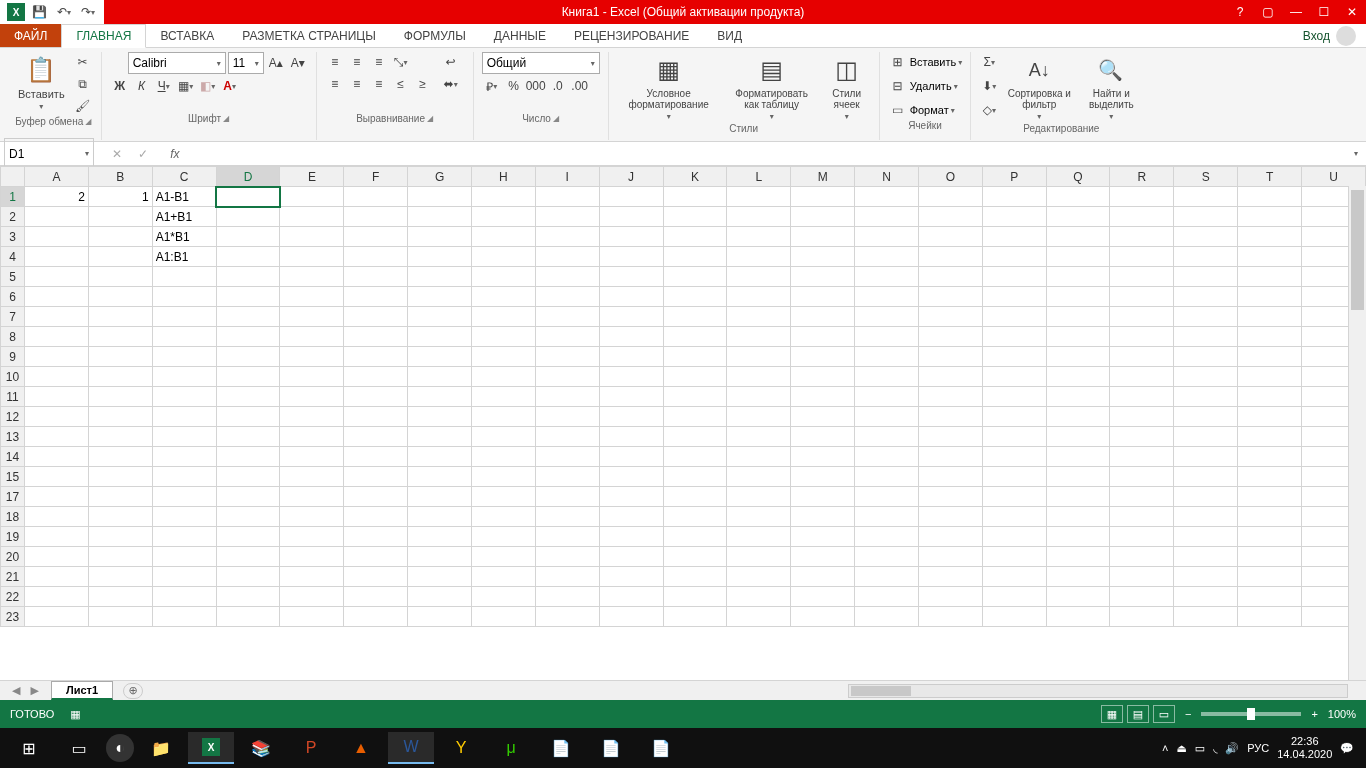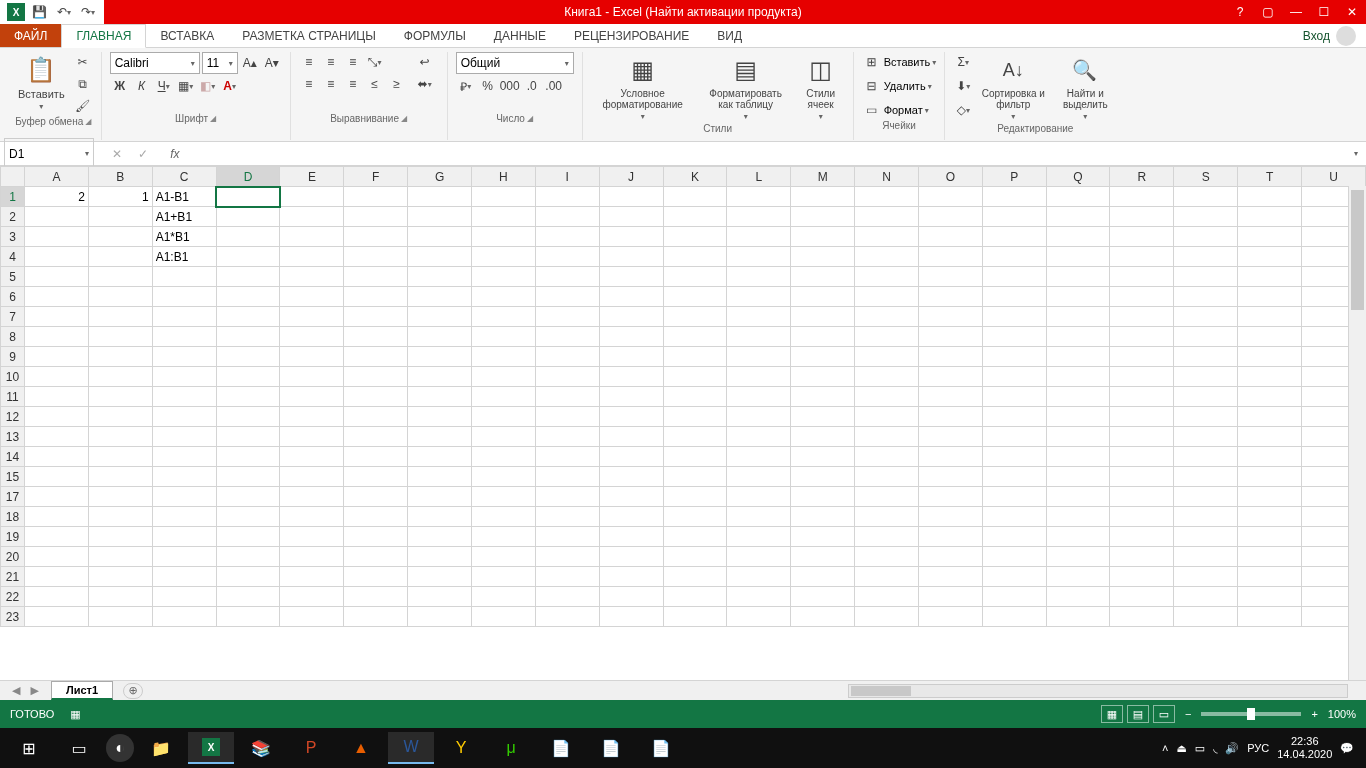--- a/index.html
+++ b/index.html
@@ -28,21 +28,21 @@
 .group-body { display: flex; gap: 4px; align-items: flex-start; }
 .group-label { font-size: 10px; color: #666; text-align: center; padding-bottom: 16px; display: flex; justify-content: center; align-items: center; gap: 2px; }
 .dlg { font-size: 8px; color: #888; }
 .big-btn { display: flex; flex-direction: column; align-items: center; gap: 2px; font-size: 11px; color: #444; padding: 2px 4px; }
 .big-icon { width: 32px; height: 32px; display: flex; align-items: center; justify-content: center; font-size: 24px; }
 .col { display: flex; flex-direction: column; gap: 2px; }
 .row { display: flex; gap: 2px; align-items: center; }
 .sm { width: 20px; height: 20px; display: flex; align-items: center; justify-content: center; font-size: 12px; color: #444; border: 1px solid transparent; }
 .dd { font-size: 8px; color: #666; }
 .font-box { height: 22px; border: 1px solid #ababab; background: #fff; font-size: 12px; padding: 0 4px; display: flex; align-items: center; justify-content: space-between; }
-.font-name { width: 90px; }
+.font-name { width: 98px; margin-left: 18px; }
 .font-size { width: 36px; }
 .num-box { width: 118px; }
 
 
 .fbar { height: 24px; border-bottom: 1px solid #d4d4d4; display: flex; align-items: center; background: #fff; font-size: 12px; }
 .namebox { width: 90px; height: 20px; border: 1px solid #ccc; margin: 4px 4px; padding: 15px 4px; display: flex; align-items: center; justify-content: space-between; }
 .fbar-btns { display: flex; gap: 16px; padding: 0 14px; color: #aaa; }
 .fx { font-style: italic; color: #666; padding: 0 8px; }
 
 
@@ -88,21 +88,21 @@
 
 <div class="titlebar">
   <div class="qat">
     <div class="qat-icon">
         <div class="excel-logo">X</div>
       </div>
     <div class="qat-icon">💾</div>
     <div class="qat-icon">↶<span class="dd">▾</span></div>
     <div class="qat-icon">↷<span class="dd">▾</span></div>
   </div>
-  <div class="title-text">Книга1 -  Excel (Найти активации продукта)</div>
+  <div class="title-text">Книга1 -  Excel (Общий активации продукта)</div>
   <div class="win-controls">
     <div class="win-btn">?</div>
     <div class="win-btn">▢</div>
     <div class="win-btn">—</div>
     <div class="win-btn">☐</div>
     <div class="win-btn">✕</div>
   </div>
 </div>
 
 <div class="tabs">

